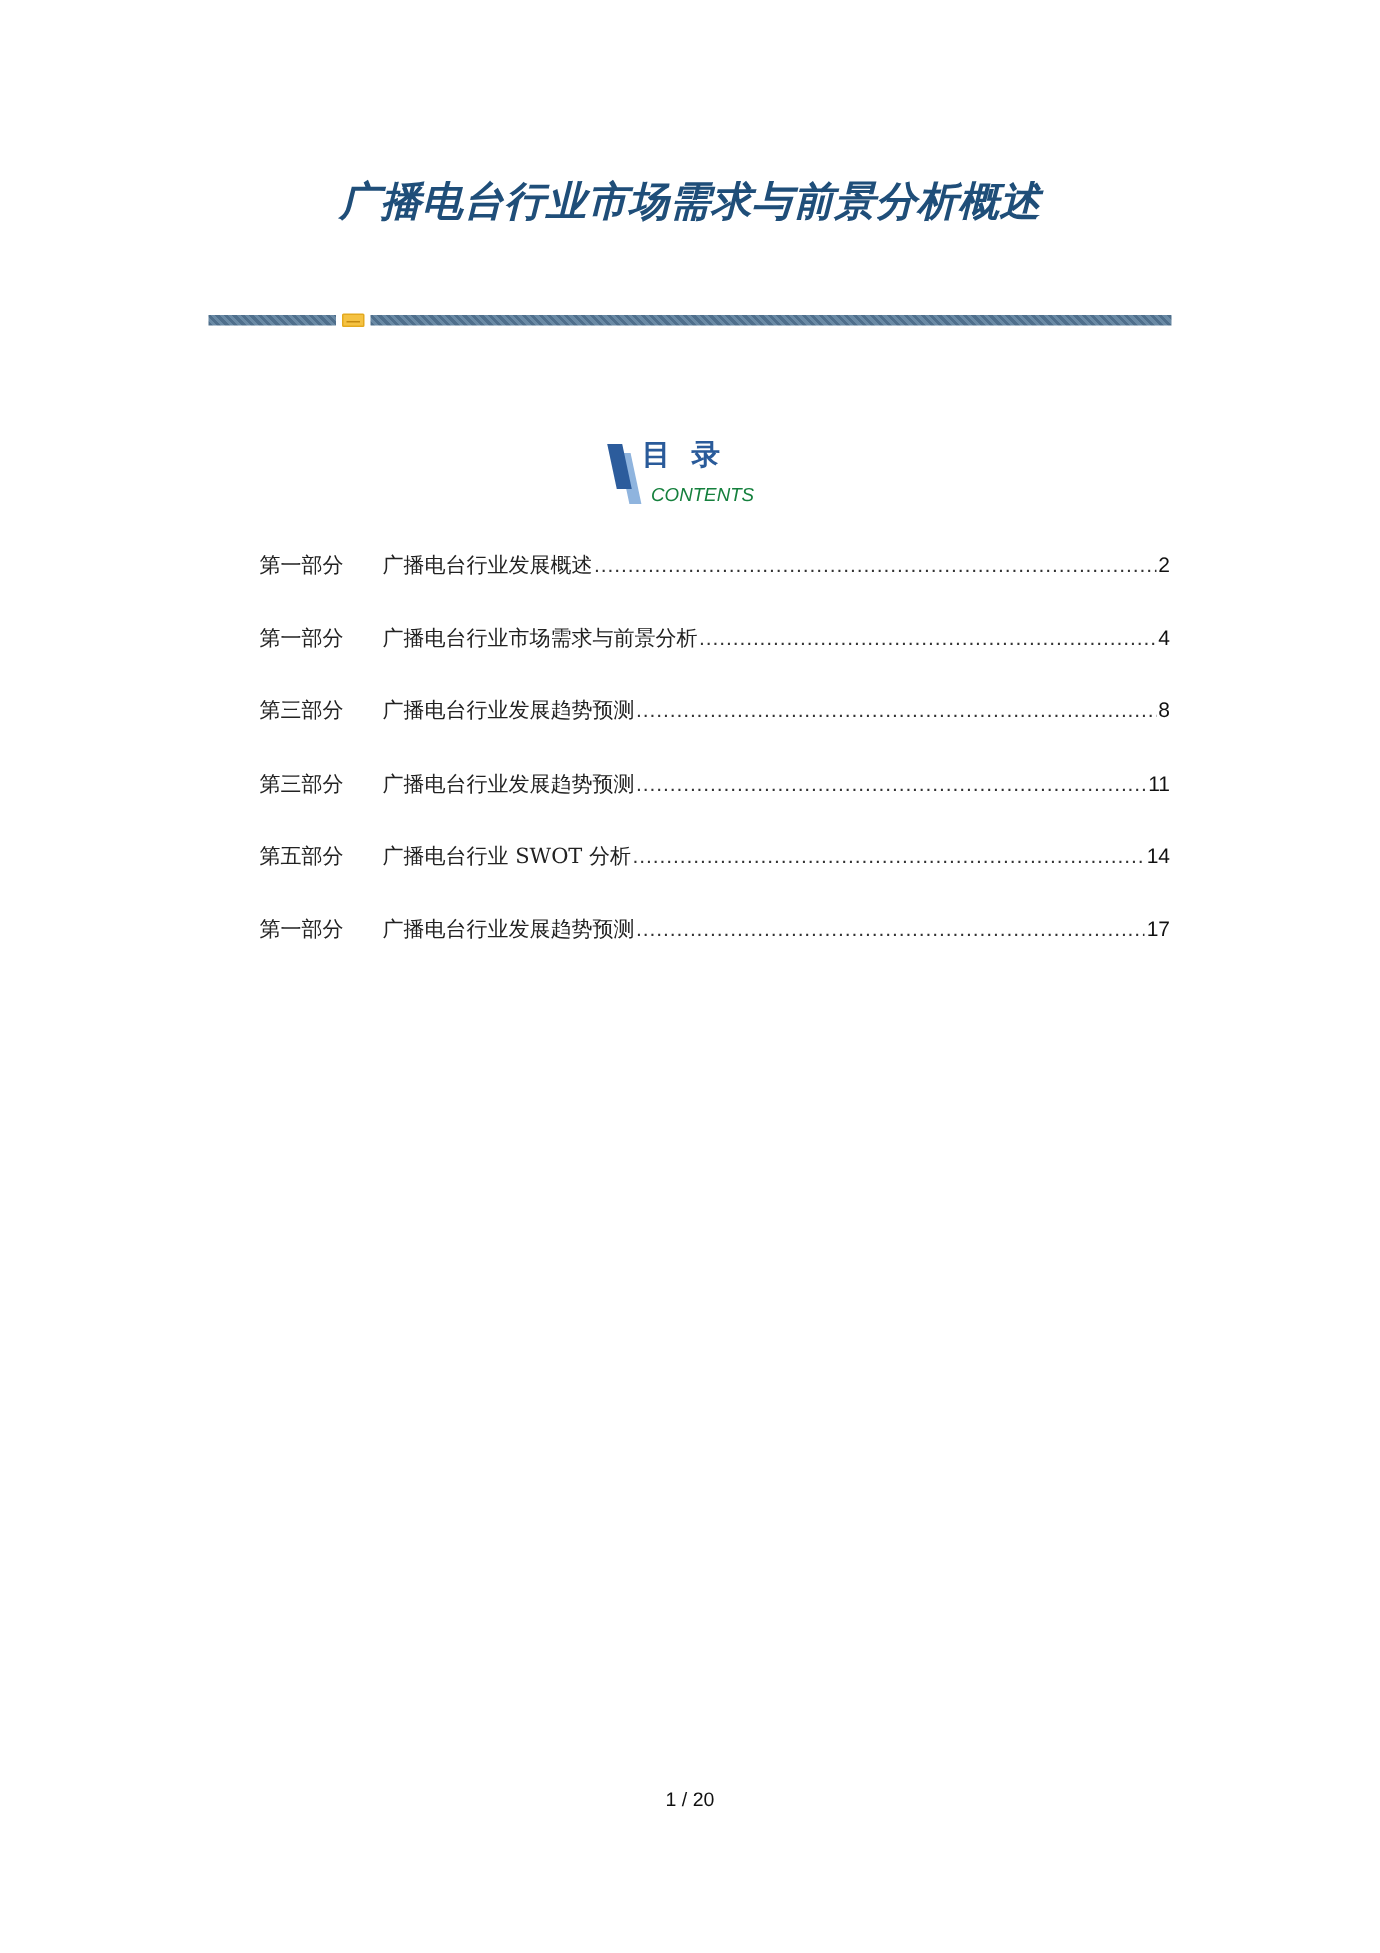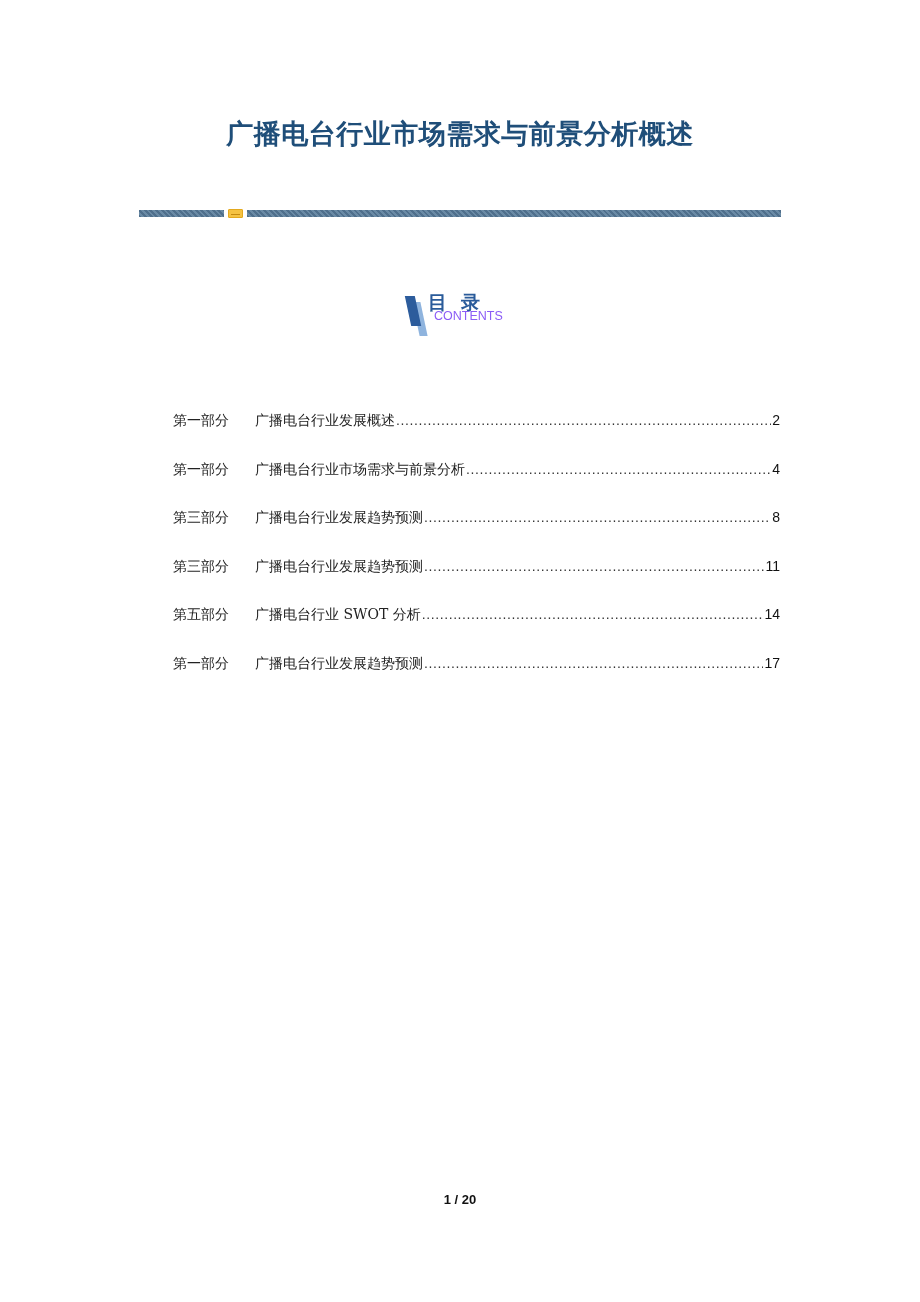--- a/index.html
+++ b/index.html
@@ -19,20 +19,21 @@
       position: absolute;
       top: 116px;
       left: 0;
       width: 920px;
       text-align: center;
       font-family: "DejaVu Sans", sans-serif;
       font-weight: bold;
       font-size: 27px;
       letter-spacing: 0.5px;
       color: #1f4e79;
+      font-style: italic;
     }
     .divider {
       position: absolute;
       top: 209px;
       left: 139px;
       width: 642px;
       height: 9px;
     }
     .divider .bar-left {
       position: absolute;
@@ -100,32 +101,32 @@
       top: -4px;
       font-family: "DejaVu Sans", sans-serif;
       font-weight: bold;
       font-size: 19px;
       letter-spacing: 14px;
       color: #2a5b9a;
     }
     .toc-logo .toc-en {
       position: absolute;
       left: 28px;
-      top: 15px;
+      top: 29px;
       font-family: "Liberation Sans", sans-serif;
       font-size: 12.5px;
-      color: #8b5cf6;
+      color: #15803d;
       letter-spacing: 0px;
+      font-style: italic;
     }
     .toc-list {
       position: absolute;
       top: 368px;
       left: 173px;
       width: 607px;
-      margin-top: 44px;
     }
     .toc-row {
       display: flex;
       align-items: baseline;
       height: 48.5px;
       font-family: "DejaVu Serif", serif;
       font-size: 14px;
       color: #222222;
       white-space: nowrap;
     }
@@ -153,21 +154,21 @@
       font-size: 14px;
       color: #111;
     }
     .page-footer {
       position: absolute;
       top: 1192px;
       left: 0;
       width: 920px;
       text-align: center;
       font-family: "Liberation Sans", sans-serif;
-      font-weight: bold;
+      font-weight: normal;
       font-size: 13px;
       color: #111111;
     }
   </style>
 </head>
 <body>
 
 <div class="page">
 
   <h1 class="doc-title">广播电台行业市场需求与前景分析概述</h1>

